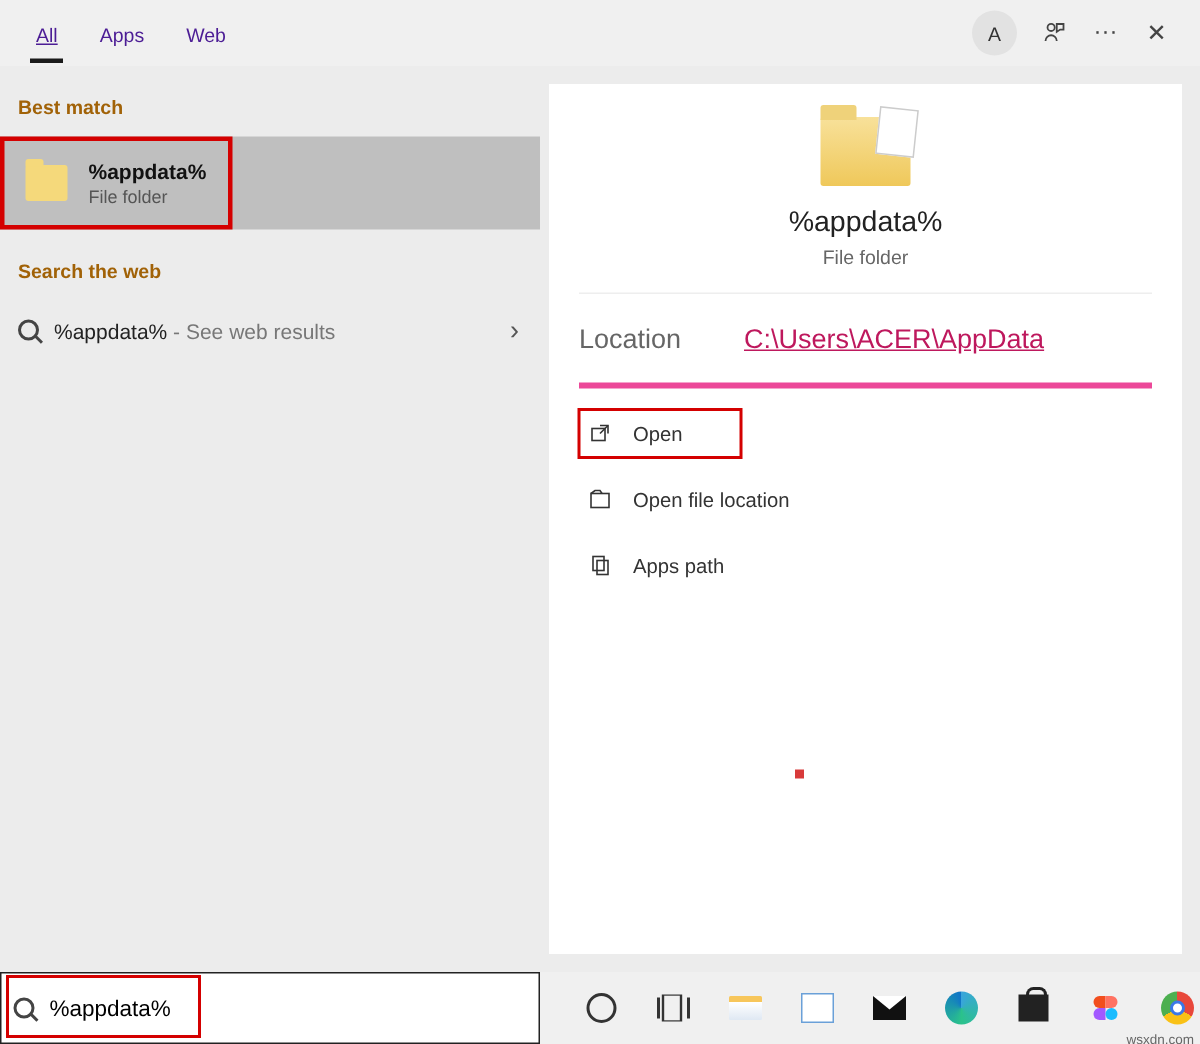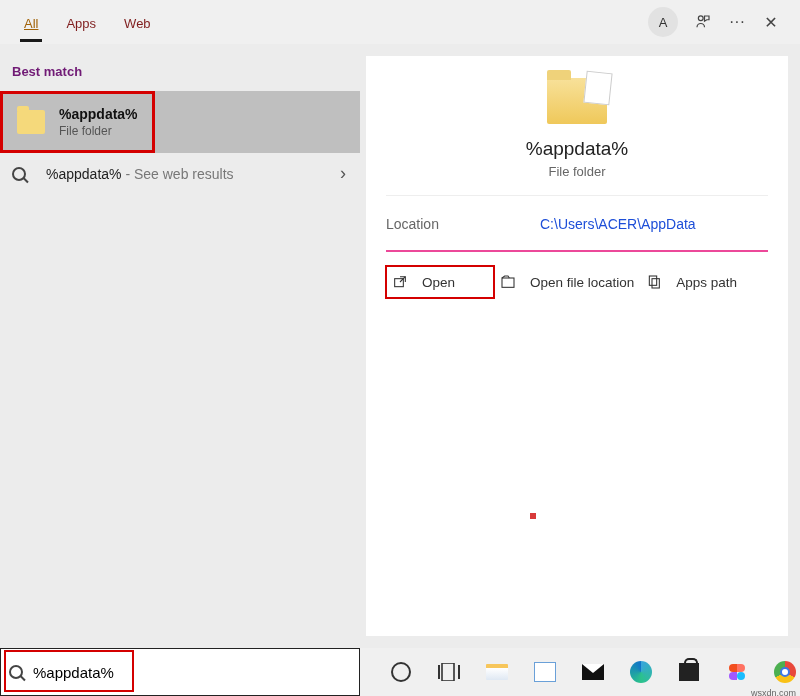--- a/index.html
+++ b/index.html
@@ -1,61 +1,61 @@
 <!DOCTYPE html>
 <html><head>
   <meta charset="utf-8">
   <style>
     * { box-sizing: border-box; margin: 0; padding: 0; font-family: "Segoe UI", Tahoma, sans-serif; }
     body { width: 800px; height: 696px; background: #f0f0f0; position: relative; overflow: hidden; }
 
     
     .header { display: flex; align-items: center; justify-content: space-between; height: 44px; padding: 0 10px 0 10px; background: #f0f0f0; }
     .tabs { display: flex; align-items: center; gap: 0; }
-    .tab { padding: 12px 14px 10px; font-size: 13px; color: #7f1d1d; cursor: pointer; position: relative; }
-    .tab.active { color: #a16207; font-weight: 400; text-decoration: underline; }
+    .tab { padding: 12px 14px 10px; font-size: 13px; color: #4c1d95; cursor: pointer; position: relative; }
+    .tab.active { color: #4c1d95; font-weight: 400; text-decoration: underline; }
     .tab.active::after { content: ""; position: absolute; left: 10px; right: 10px; bottom: -1px; height: 3px; background: #1a1a1a; }
     .more-caret { font-size: 9px; margin-left: 4px; }
     .header-icons { display: flex; align-items: center; gap: 16px; padding-right: 10px; }
     .avatar { width: 30px; height: 30px; border-radius: 50%; background: #e2e2e2; display: flex; align-items: center; justify-content: center; font-size: 13px; color: #333; }
     .hicon { width: 18px; height: 18px; display: flex; align-items: center; justify-content: center; color: #444; font-size: 16px; }
     .hicon.close { font-size: 16px; }
 
     
     .content { position: absolute; top: 44px; left: 0; right: 0; bottom: 48px; display: flex; }
     .left-pane { width: 360px; background: #ececec; padding: 0; }
     .right-outer { flex: 1; background: #ececec; padding: 12px 12px 12px 6px; }
     .right-pane { width: 100%; height: 100%; background: #fff; padding: 16px 20px 0; }
 
-    .section-title { font-size: 13px; font-weight: 600; color: #701a75; padding: 20px 12px 12px; }
+    .section-title { font-size: 13px; font-weight: 600; color: #a16207; padding: 20px 12px 12px; }
     .folder-sm { width: 28px; height: 24px; background: #f5d97b; border-radius: 2px; position: relative; }
     .folder-sm::before { content: ""; position: absolute; top: -4px; left: 0; width: 12px; height: 5px; background: #f5d97b; border-radius: 2px 2px 0 0; }
     .bm-texts .bm-title { font-size: 14px; font-weight: 600; color: #111; }
     .bm-texts .bm-sub { font-size: 12px; color: #555; margin-top: 2px; }
 
     .web-row { display: flex; align-items: center; justify-content: space-between; padding: 10px 14px 10px 12px; }
-    .web-left { display: flex; align-items: center; gap: 20px; }
+    .web-left { display: flex; align-items: flex-start; gap: 10px; }
     .search-i { width: 14px; height: 14px; border: 2px solid #444; border-radius: 50%; position: relative; }
     .search-i::after { content: ""; position: absolute; width: 7px; height: 2px; background: #444; transform: rotate(45deg); right: -5px; bottom: -2px; }
     .web-text { font-size: 14px; color: #222; }
     .web-text .muted { color: #777; }
     .chev { font-size: 18px; color: #555; }
 
     
     .preview { display: flex; flex-direction: column; align-items: center; padding-top: 6px; padding-bottom: 16px; border-bottom: 1px solid #eee; }
     .folder-lg { width: 60px; height: 46px; background: linear-gradient(#f8e19a,#efc85a); border-radius: 2px; position: relative; margin-bottom: 14px; }
     .folder-lg::before { content: ""; position: absolute; top: -8px; left: 0; width: 24px; height: 10px; background: #efd27a; border-radius: 2px 2px 0 0; }
     .folder-lg::after { content: ""; position: absolute; right: -4px; top: -6px; width: 24px; height: 30px; background: #fff; border: 1px solid #ccc; transform: rotate(6deg); }
     .pv-title { font-size: 19px; color: #222; font-weight: 400; }
     .pv-sub { font-size: 13px; color: #666; margin-top: 4px; }
-    .location-row { display: flex; padding: 20px 0 18px; border-bottom: 2px solid #ec4899; font-size: 14px; gap: 44px; }
+    .location-row { display: flex; padding: 20px 0 18px; border-bottom: 4px solid #ec4899; font-size: 18px; }
     .loc-label { width: 110px; color: #666; }
-    .loc-path { color: #1d4ed8; }
-
-    .actions { padding: 14px 0; display: flex; flex-direction: row; gap: 0; }
+    .loc-path { color: #be185d; text-decoration: underline; }
+
+    .actions { padding: 14px 0; display: flex; flex-direction: column; gap: 12px; }
     .action-row { display: flex; align-items: center; gap: 14px; padding: 8px 6px; font-size: 13.5px; color: #333; }
     .action-row.boxed { outline: 2px solid #d40000; outline-offset: -1px; width: 108px; }
     .aicon { width: 16px; height: 16px; display:flex; align-items:center; justify-content:center; }
 
     
     .searchbar { position: absolute; left: 0; bottom: 0; width: 360px; height: 48px; background: #fff; border: 1px solid #222; display: flex; align-items: center; padding: 0 8px; }
     .searchbar .search-i { margin-right: 10px; }
     .searchbar input { border: 0; outline: 0; font-size: 15px; flex: 1; }
     .sb-outline { position:absolute; left:4px; bottom:4px; width:130px; height:42px; border:2px solid #d40000; pointer-events:none; }
 
@@ -113,20 +113,21 @@
     <div class="bm-row">
       <div class="bm-inner">
         <div class="folder-sm"></div>
         <div class="bm-texts">
           <div class="bm-title">%appdata%</div>
           <div class="bm-sub">File folder</div>
         </div>
       </div>
     </div>
 
+    <div class="section-title">Search the web</div>
     <div class="web-row">
       <div class="web-left">
         <div class="search-i"></div>
         <div class="web-text"><span>%appdata%</span><span class="muted"> - See web results</span></div>
       </div>
       <div class="chev">›</div>
     </div>
 
   </div>
 

